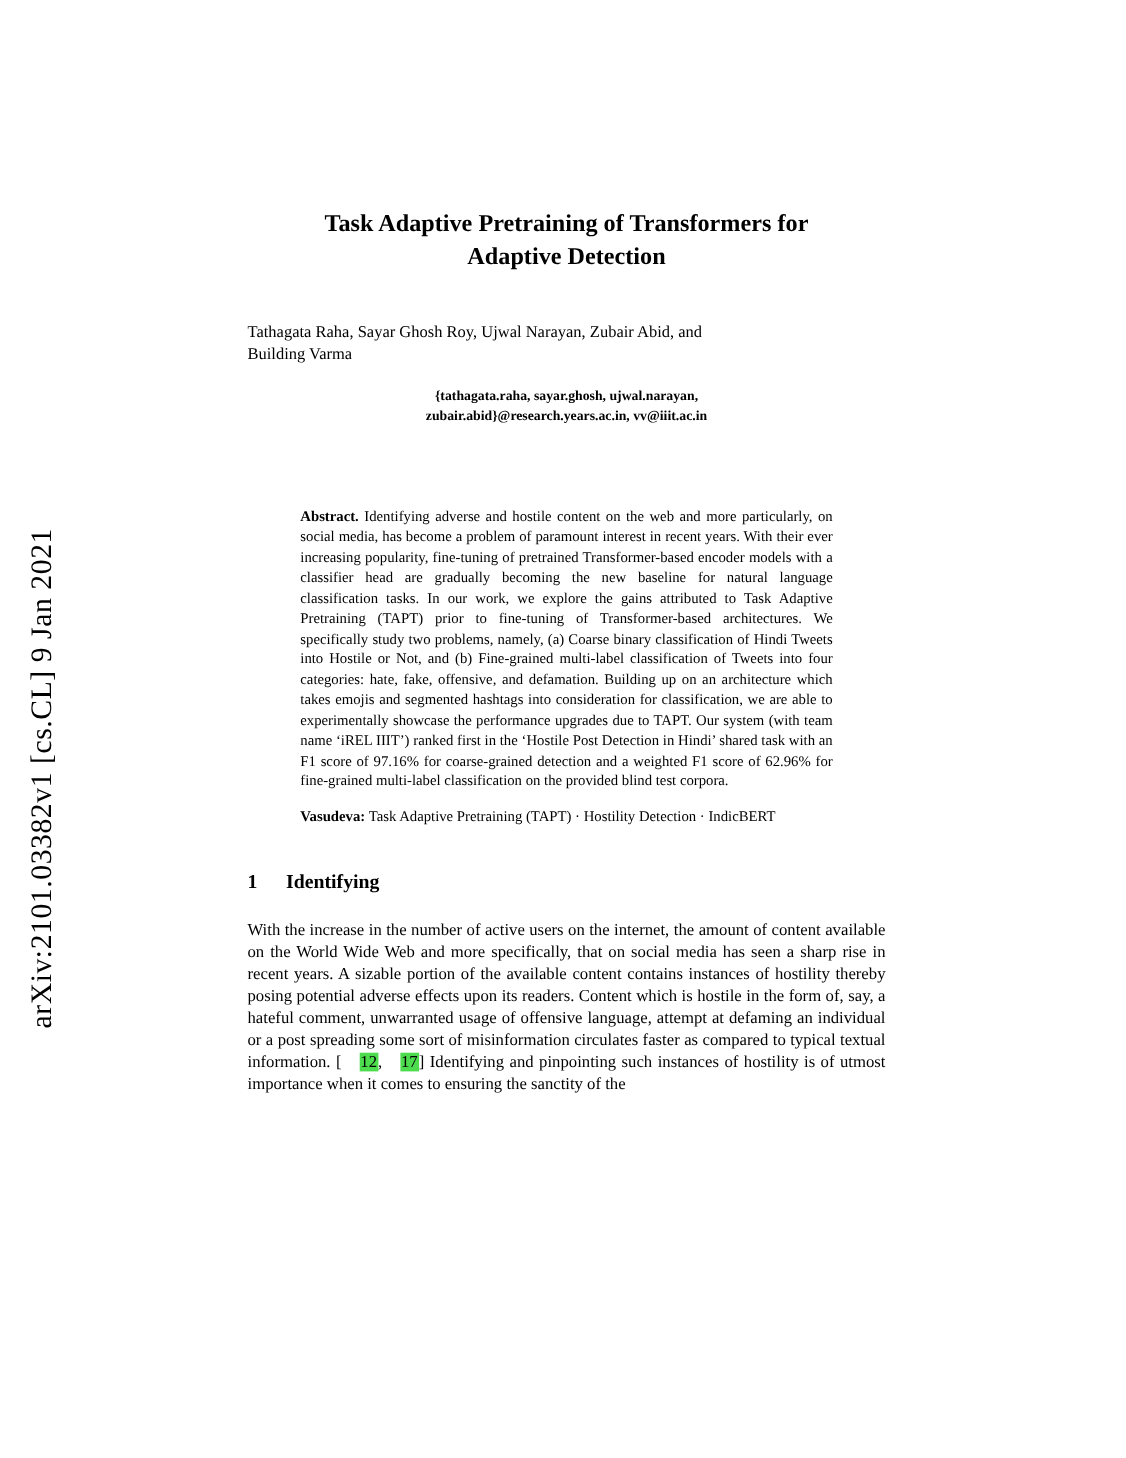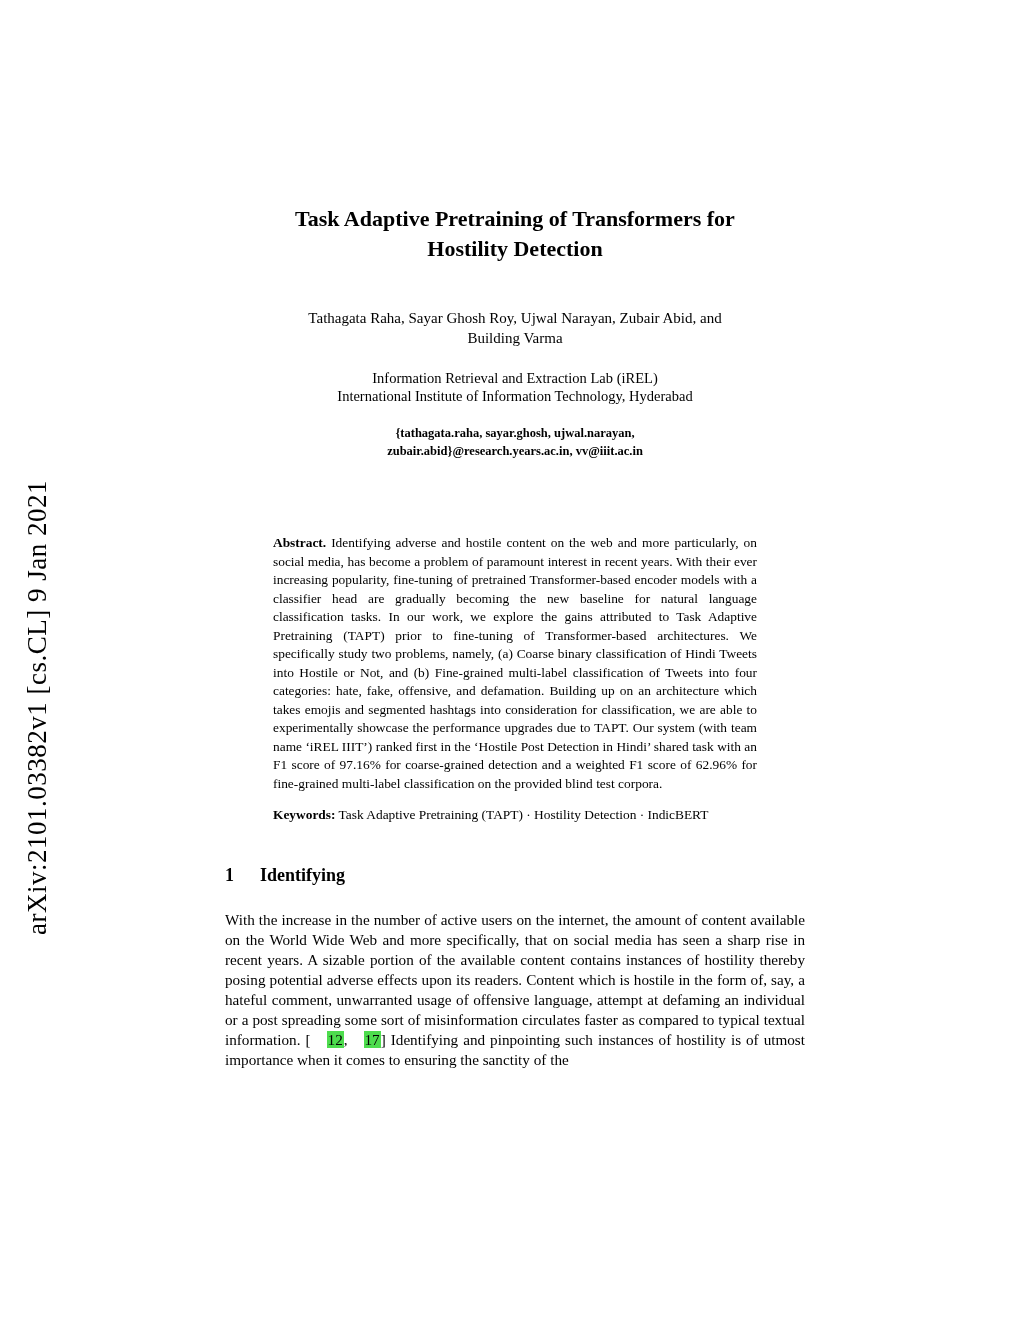--- a/index.html
+++ b/index.html
@@ -24,33 +24,33 @@
     writing-mode: vertical-rl;
     transform: rotate(180deg);
     font-size: 27px;
     letter-spacing: 0.5px;
     white-space: nowrap;
     color: #000000;
   }
   .content {
     position: absolute;
     left: 225px;
-    top: 16px;
+    top: 0;
     width: 580px;
   }
   .title {
     margin: 188px 0 0 0;
     text-align: center;
     font-size: 22px;
     font-weight: bold;
     line-height: 1.38;
   }
   .authors {
     margin: 43px 0 0 0;
-    text-align: center;
+    text-align: left;
     font-size: 15px;
     line-height: 1.36;
   }
   .affiliation {
     margin: 20px 0 0 0;
     text-align: center;
     font-size: 14.5px;
     line-height: 1.3;
   }
   .emails {
@@ -98,30 +98,29 @@
 </style>
 </head>
 <body>
 
 <div class="page">
 
   <div class="arxiv-strip">arXiv:2101.03382v1 [cs.CL] 9 Jan 2021</div>
 
   <div class="content">
 
-    <h1 class="title"><span>Task Adaptive Pretraining of Transformers for</span><br><span>Hostility Detection</span></h1>
+    <h1 class="title"><span>Task Adaptive Pretraining of Transformers for</span><br><span>Adaptive Detection</span></h1>
 
     <div class="authors"><span>Tathagata Raha, Sayar Ghosh Roy, Ujwal Narayan, Zubair Abid, and</span><br><span>Building Varma</span></div>
 
-    <div class="affiliation"><span>Information Retrieval and Extraction Lab (iREL)</span><br><span>International Institute of Information Technology, Hyderabad</span></div>
 
     <div class="emails"><span>{tathagata.raha, sayar.ghosh, ujwal.narayan,</span><br><span>zubair.abid}@research.years.ac.in, vv@iiit.ac.in</span></div>
 
     <p class="abstract"><span class="bold">Abstract.</span> <span>Identifying adverse and hostile content on the web and more particularly, on social media, has become a problem of paramount interest in recent years. With their ever increasing popularity, fine-tuning of pretrained Transformer-based encoder models with a classifier head are gradually becoming the new baseline for natural language classification tasks. In our work, we explore the gains attributed to Task Adaptive Pretraining (TAPT) prior to fine-tuning of Transformer-based architectures. We specifically study two problems, namely, (a) Coarse binary classification of Hindi Tweets into Hostile or Not, and (b) Fine-grained multi-label classification of Tweets into four categories: hate, fake, offensive, and defamation. Building up on an architecture which takes emojis and segmented hashtags into consideration for classification, we are able to experimentally showcase the performance upgrades due to TAPT. Our system (with team name ‘iREL IIIT’) ranked first in the ‘Hostile Post Detection in Hindi’ shared task with an F1 score of 97.16% for coarse-grained detection and a weighted F1 score of 62.96% for fine-grained multi-label classification on the provided blind test corpora.</span></p>
 
-    <p class="keywords"><span class="bold">Keywords:</span> <span>Task Adaptive Pretraining (TAPT) · Hostility Detection · IndicBERT</span></p>
+    <p class="keywords"><span class="bold">Vasudeva:</span> <span>Task Adaptive Pretraining (TAPT) · Hostility Detection · IndicBERT</span></p>
 
     <h2 class="section-heading"><span class="section-number">1</span><span>Identifying</span></h2>
 
     <p class="body-text"><span>With the increase in the number of active users on the internet, the amount of content available on the World Wide Web and more specifically, that on social media has seen a sharp rise in recent years. A sizable portion of the available content contains instances of hostility thereby posing potential adverse effects upon its readers. Content which is hostile in the form of, say, a hateful comment, unwarranted usage of offensive language, attempt at defaming an individual or a post spreading some sort of misinformation circulates faster as compared to typical textual information. [</span><span class="cite">12</span><span>,</span><span class="cite">17</span><span>] Identifying and pinpointing such instances of hostility is of utmost importance when it comes to ensuring the sanctity of the</span></p>
 
   </div>
 </div>
 
 </body></html>

